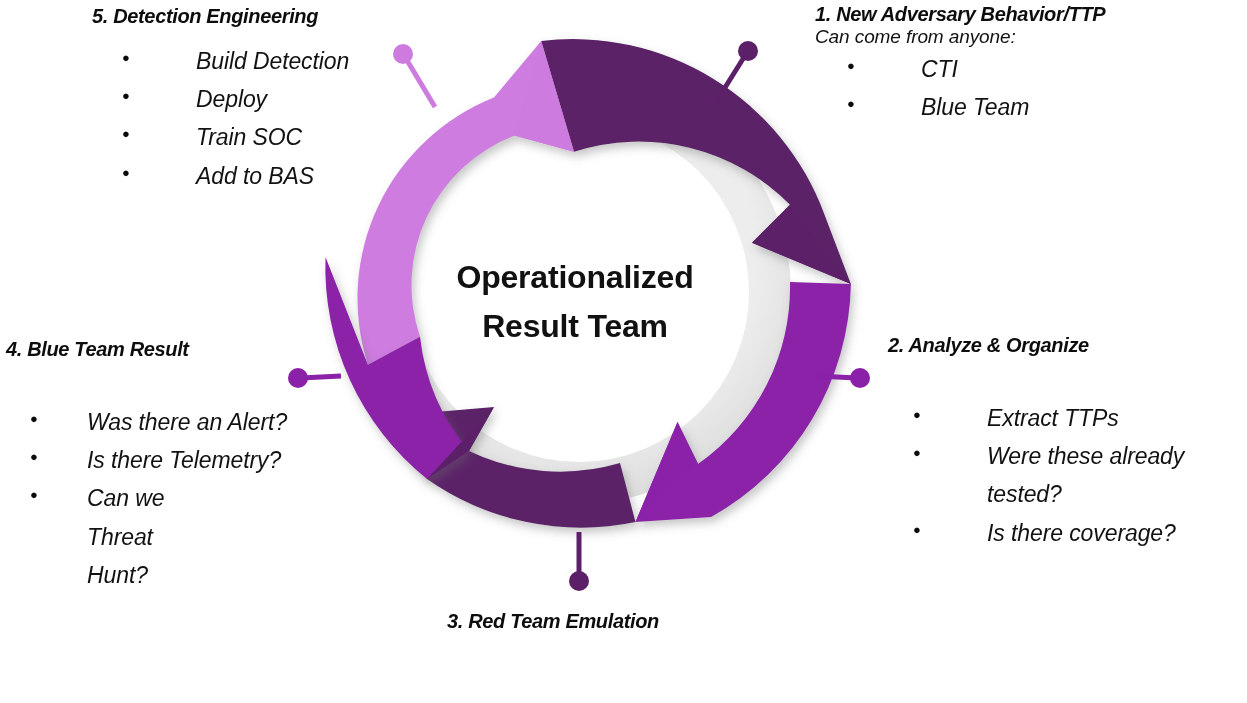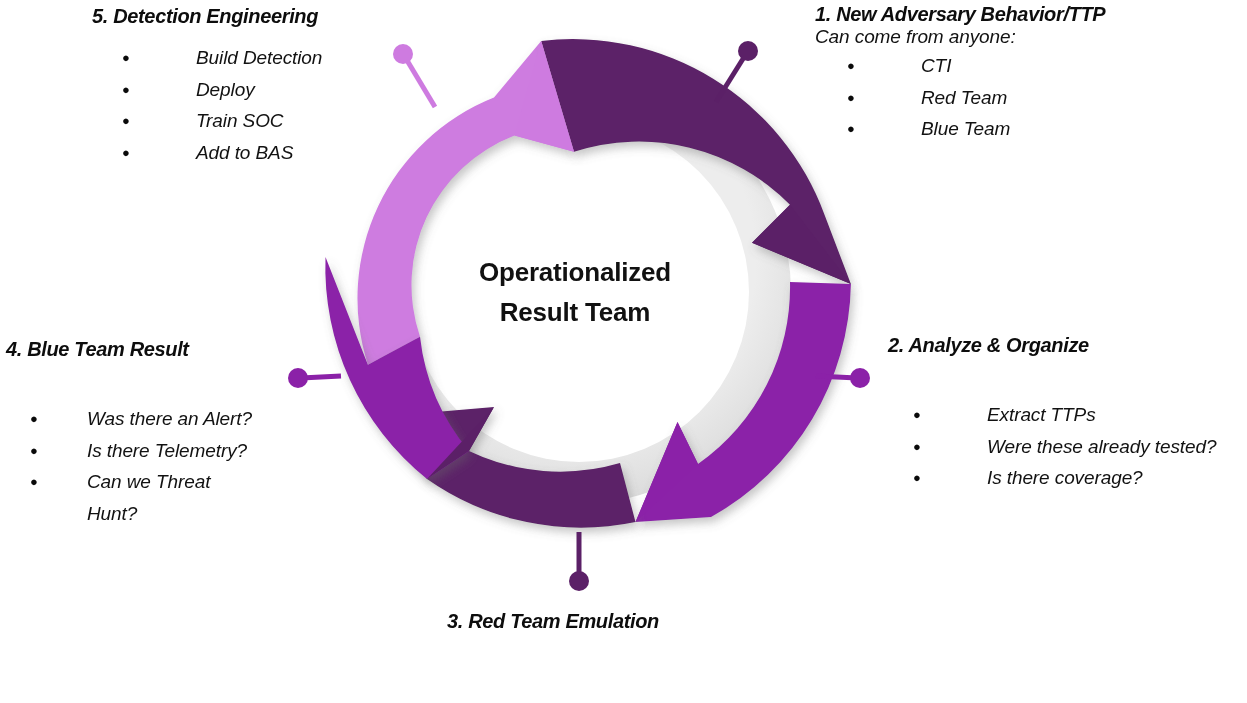--- a/index.html
+++ b/index.html
@@ -21,21 +21,21 @@
     left: 279px; top: -8px;
     width: 600px; height: 600px;
   }
   .wheel svg { display: block; width: 600px; height: 600px; }
 
   .center-label {
     position: absolute;
     left: 430px; top: 253px;
     width: 290px;
     text-align: center;
-    font-size: 26px;
+    font-size: 32px;
     font-weight: bold;
     line-height: 1.52;
     letter-spacing: -0.2px;
     color: #111111;
   }
 
   .block { position: absolute; font-style: italic; }
   .blk-title {
     font-size: 20px;
     font-weight: bold;
@@ -47,21 +47,21 @@
     font-size: 19px;
     color: #121212;
     letter-spacing: -0.1px;
   }
   ul.blk-list {
     list-style: none;
     margin: 0; padding: 0;
   }
   ul.blk-list li {
     position: relative;
-    font-size: 19px;
+    font-size: 23px;
     line-height: 1.66;
     color: #121212;
     letter-spacing: -0.1px;
     padding-left: 74px;
   }
   ul.blk-list li::before {
     content: "\25CF";
     position: absolute;
     left: 0; top: 0;
     font-size: 13px;
@@ -208,21 +208,20 @@
       <li>Train SOC</li>
       <li>Add to BAS</li>
     </ul>
   </div>
 
   <div class="block" id="blk-1">
     <div class="blk-title">1.  New Adversary Behavior/TTP</div>
     <div class="blk-intro">Can come from anyone:</div>
     <ul class="blk-list">
       <li>CTI</li>
-      <li>Red Team</li>
       <li>Blue Team</li>
     </ul>
   </div>
 
   <div class="block" id="blk-2">
     <div class="blk-title">2. Analyze &amp; Organize</div>
     <ul class="blk-list">
       <li>Extract TTPs</li>
       <li>Were these already tested?</li>
       <li>Is there coverage?</li>

